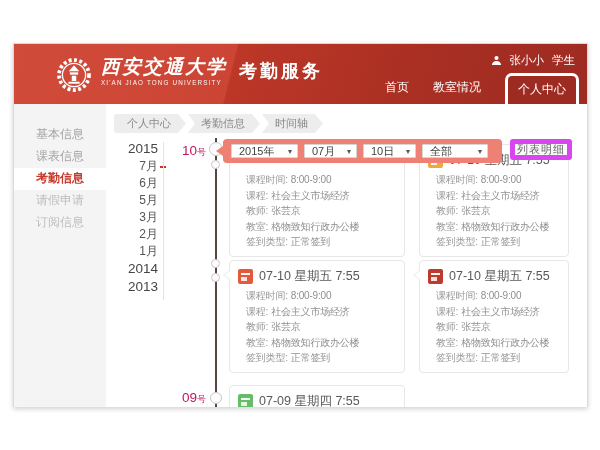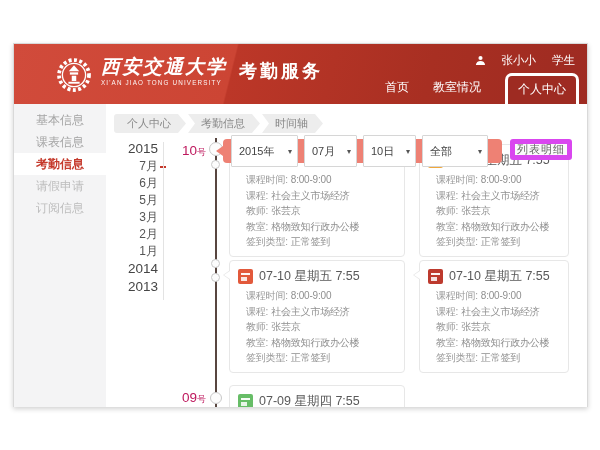--- a/index.html
+++ b/index.html
@@ -12,30 +12,30 @@
   
   .hdr{position:relative;width:100%;height:60px;
     background:linear-gradient(104deg,#d14b3b 0%,#cc4534 38%,#bc3728 38.3%,#a82f22 72%,#9e2b22 100%);}
   .logo-block{position:absolute;left:42px;top:11px;display:flex;align-items:flex-start;color:#fff;}
   .logo-gear{margin-top:2px;}
   .uni-txt{margin-left:9px;}
   .uni-cn{font-family:"DejaVu Serif","Liberation Serif",serif;font-style:italic;font-weight:bold;
     font-size:19px;line-height:23px;letter-spacing:2px;}
   .uni-en{font-size:6.3px;letter-spacing:1.15px;margin-top:1px;opacity:.95;}
   .svc-title{font-size:18px;font-weight:bold;letter-spacing:3px;margin:4px 0 12px 12px;}
-  .user-box{position:absolute;right:12px;top:9px;display:flex;align-items:center;gap:16px;
+  .user-box{position:absolute;right:12px;top:9px;display:flex;align-items:center;gap:8px;
     color:#fff;font-size:11.5px;}
   .nav-row{position:absolute;right:8px;bottom:0;display:flex;align-items:flex-end;}
   .nav-item{color:#fff;font-size:12px;padding:0 0 8px 0;margin-right:24px;cursor:pointer;}
   .nav-tab{color:#fff;font-size:12px;background:#9e2b22;border:3px solid #fff;border-bottom:none;
     border-radius:7px 7px 0 0;padding:5px 10px 6px 10px;cursor:pointer;}
 
   
   .content{display:flex;width:100%;height:303px;}
-  .sidebar{width:92px;height:100%;background:#f4f4f5;padding-top:5px;flex:0 0 92px;}
+  .sidebar{width:92px;height:100%;background:#f4f4f5;padding-top:20px;flex:0 0 92px;font-family:Liberation Mono, monospace;}
   .side-item{height:22px;line-height:22px;text-align:center;font-size:12px;color:#a4a4a4;cursor:pointer;}
   .side-item.active{background:#fff;color:#c5392b;font-weight:bold;}
   .side-item.dim{color:#bdbdbd;}
   .main{position:relative;flex:1;background:#fff;overflow:hidden;}
 
   
   .crumbs{position:absolute;left:8px;top:10px;display:flex;}
   .crumb{position:relative;background:#ededed;color:#888;font-size:11px;line-height:19px;
     padding:0 15px 0 13px;margin-right:2px;cursor:pointer;
     clip-path:polygon(0 0,calc(100% - 8px) 0,100% 50%,calc(100% - 8px) 100%,0 100%,7px 50%);}
@@ -61,21 +61,21 @@
   .daylabel .n{font-size:13.5px;}
   .daylabel .s{font-size:9px;}
   .day-1{top:37px;}
   .day-2{top:284px;}
 
   
   .filterbar{position:absolute;left:117px;top:35px;width:279px;height:24px;background:#ee8174;
     border-radius:4px;display:flex;align-items:center;gap:6px;padding-left:8px;z-index:6;}
   .filterbar .tail{position:absolute;left:-7px;top:7px;width:0;height:0;
     border-top:5px solid transparent;border-bottom:5px solid transparent;border-right:7px solid #ee8174;}
-  .fselect{height:32px;background:#fff;border:1px solid #d6d6d6;border-radius:1px;display:flex;
+  .fselect{height:14px;background:#fff;border:1px solid #d6d6d6;border-radius:1px;display:flex;
     align-items:center;justify-content:space-between;padding:0 5px 0 7px;font-size:11px;color:#444;cursor:pointer;}
   .fs-year{width:67px;}.fs-month{width:53px;}.fs-day{width:53px;}.fs-type{width:66px;}
   .caret{font-size:8px;color:#555;margin-left:4px;}
   .listbtn{position:absolute;left:404px;top:35px;width:62px;height:21px;background:#fafafa;
     border:5px solid #d946ef;border-radius:3px;font-size:11px;color:#666;display:flex;
     align-items:center;justify-content:center;letter-spacing:1px;cursor:pointer;z-index:6;}
 
   
   .card{position:absolute;background:#fff;border:1px solid #e7e7e7;border-radius:4px;
     padding:6px 6px 6px 8px;z-index:2;}

